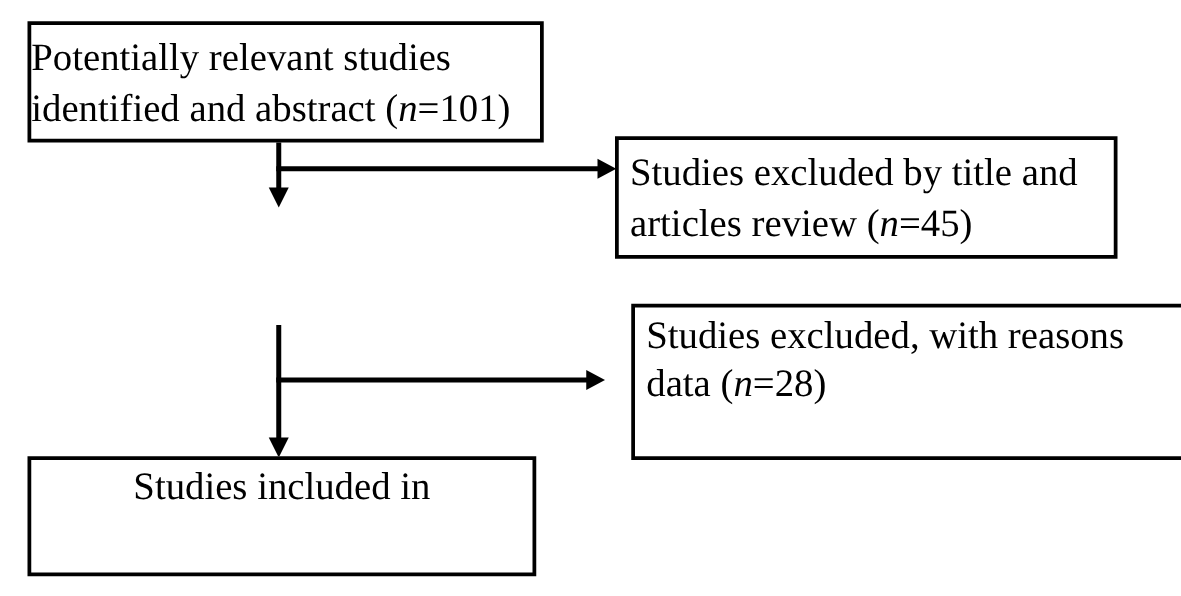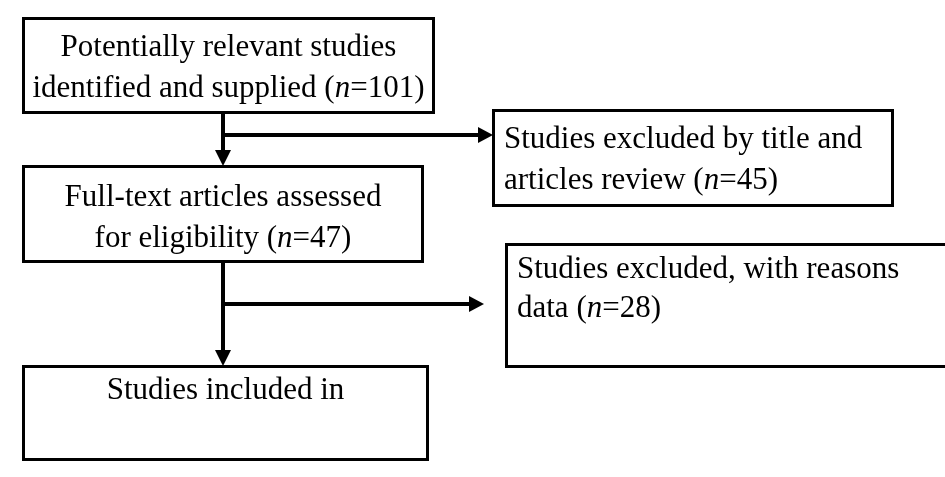--- a/index.html
+++ b/index.html
@@ -24,21 +24,21 @@
   .box {
     position: absolute;
     box-sizing: border-box;
     border: 3px solid var(--line, #000000);
     background: var(--bg, #ffffff);
     font-size: 31px;
     line-height: 41px;
   }
   .box .line { white-space: nowrap; }
   .box i { font-style: italic; }
-  .b0 { left: 22px;  top: 17px;  width: 413px; height: 97px;  text-align: center; padding-top: 5px; }
+  .b0 { left: 22px;  top: 17px;  width: 413px; height: 97px;  text-align: left; padding-top: 5px; }
   .b1 { left: 492px; top: 109px; width: 402px; height: 98px;  text-align: left;   padding: 5px 12px 0 9px; }
   .b2 { left: 22px;  top: 165px; width: 402px; height: 98px;  text-align: center; padding-top: 7px; }
   .b3 { left: 505px; top: 243px; width: 446px; height: 125px; text-align: left;   padding: 2px 4px 0 9px; line-height: 39px; }
   .b4 { left: 22px;  top: 365px; width: 407px; height: 96px;  text-align: center; padding-top: 0; }
 </style>
 </head>
 <body>
 
 <div class="canvas">
 
@@ -52,29 +52,25 @@
 
     <line x1="223" y1="260" x2="223" y2="352"></line>
     <polygon points="215,350 231,350 223,366"></polygon>
 
     <line x1="221" y1="304" x2="471" y2="304"></line>
     <polygon points="469,296 469,312 484,304"></polygon>
   </svg>
 
   <div class="box b0">
       <div class="line"><span>Potentially relevant studies</span></div>
-      <div class="line"><span>identified and supplied (</span><i>n</i><span>=101)</span></div>
+      <div class="line"><span>identified and abstract (</span><i>n</i><span>=101)</span></div>
     </div>
   <div class="box b1">
       <div class="line"><span>Studies excluded by title and</span></div>
       <div class="line"><span>articles review (</span><i>n</i><span>=45)</span></div>
-    </div>
-  <div class="box b2">
-      <div class="line"><span>Full-text articles assessed</span></div>
-      <div class="line"><span>for eligibility (</span><i>n</i><span>=47)</span></div>
     </div>
   <div class="box b3">
       <div class="line"><span>Studies excluded, with reasons</span></div>
       <div class="line"><span>data (</span><i>n</i><span>=28)</span></div>
     </div>
   <div class="box b4">
       <div class="line"><span>Studies included in</span></div>
     </div>
 
 </div>

